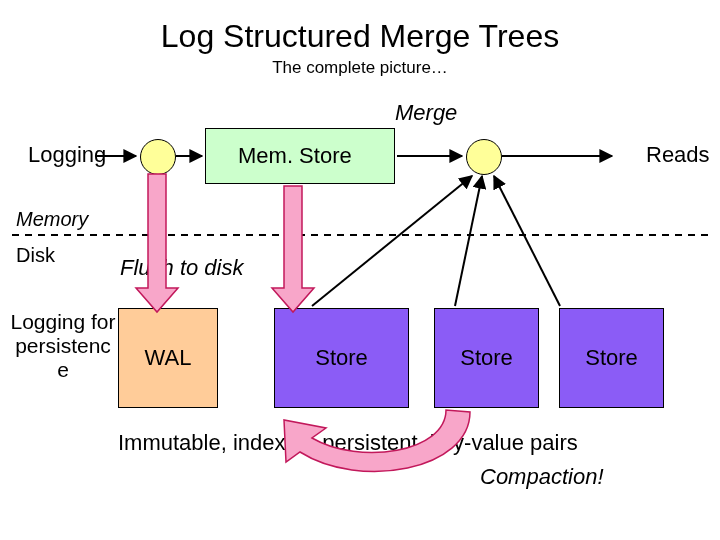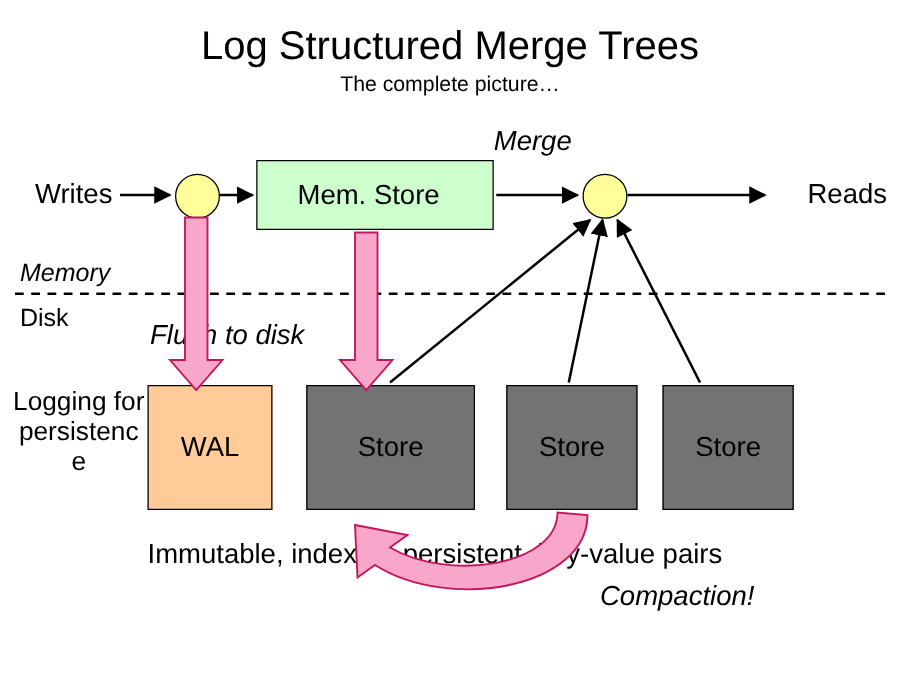--- a/index.html
+++ b/index.html
@@ -43,21 +43,21 @@
     position: absolute;
     border: 1px solid #000;
     display: flex;
     align-items: center;
     justify-content: center;
     font-size: 22px;
     box-sizing: border-box;
   }
   .memstore { background: #ccffcc; }
   .wal      { background: #ffcc99; }
-  .store    { background: #737373; }
+  .store    { background: #8b5cf6; margin-left: 29px; }
   .circle {
     position: absolute;
     border: 1px solid #000;
     border-radius: 50%;
     background: #ffff99;
   }
   svg.overlay {
     position: absolute;
     left: 0; top: 0;
     width: 720px; height: 540px;
@@ -66,21 +66,21 @@
 </style>
 </head>
 <body>
 
 <div class="stage">
 
   <div class="title">Log Structured Merge Trees</div>
   <div class="subtitle">The complete picture…</div>
 
   <div class="label italic" style="left:395px; top:100px;">Merge</div>
-  <div class="label" style="left:28px; top:142px;">Writes</div>
+  <div class="label" style="left:28px; top:142px;">Logging</div>
   <div class="label" style="left:646px; top:142px;">Reads</div>
 
   <div class="box memstore" style="left:205px; top:128px; width:190px; height:56px; justify-content:flex-start; padding-left:32px;">
     <span>Mem. Store</span>
   </div>
 
   <div class="circle" style="left:140px; top:139px; width:34px; height:34px;"></div>
   <div class="circle" style="left:466px; top:139px; width:34px; height:34px;"></div>
 
   <div class="label" style="left:16px; top:208px; font-size:20px;font-style:italic;">Memory</div>

